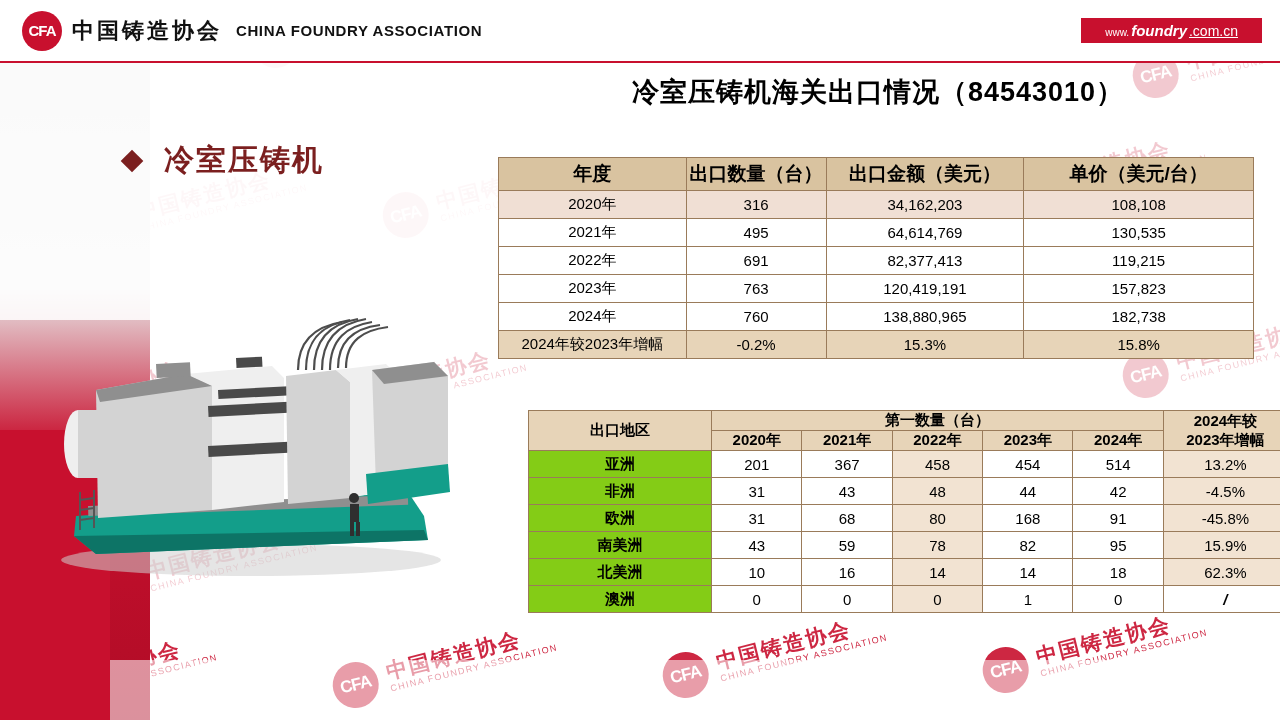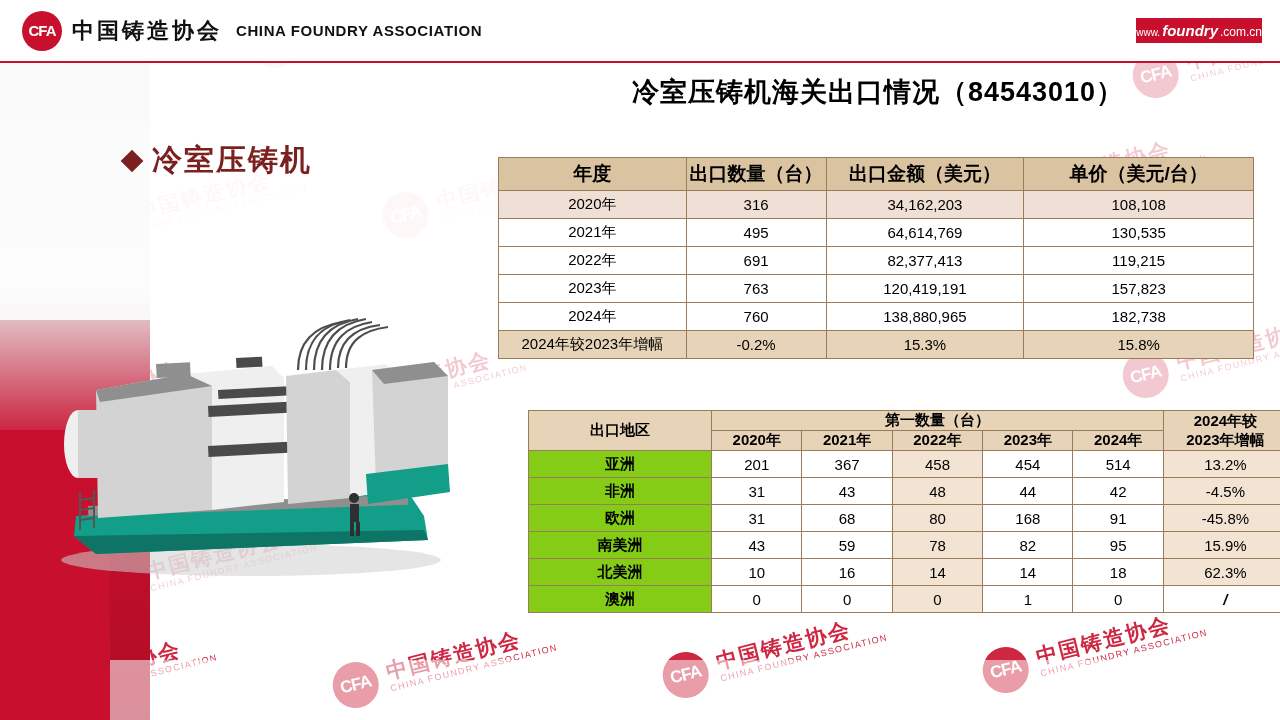--- a/index.html
+++ b/index.html
@@ -86,34 +86,34 @@
     margin-left: 10px;
     font-size: 22px; font-weight: bold; color: #111; letter-spacing: 3px;
   }
   .header-en {
     margin-left: 14px;
     font-size: 15px; font-weight: bold; color: #111; letter-spacing: .6px;
   }
   .header-site {
     margin-left: auto; margin-right: 18px;
     background: #c8102e; color: #fff;
-    padding: 4px 0;
+    padding: 4px 24px;
     font-size: 15px;
     font-style: italic;
     font-weight: bold;
     display: flex; align-items: baseline; gap: 2px;
   }
   .header-site .www { font-size: 10px; font-style: normal; font-weight: normal;}
-  .header-site .dom { font-size: 12px; font-style: normal; font-weight: normal;}
+  .header-site .dom { font-size: 14px; font-style: normal; font-weight: normal; text-decoration: underline;}
 
   
   .left-title {
     position: absolute; left: 124px; top: 140px;
     z-index: 6;
-    display: flex; align-items: center; gap: 12px;
+    display: flex; align-items: center; gap: 24px;
   }
   .left-title .diamond {
     width: 16px; height: 16px; background: #7b1f1f; transform: rotate(45deg);
   }
   .left-title .txt {
     font-size: 30px; font-weight: bold; color: #7b1f1f; letter-spacing: 2px;
   }
 
   .machine-photo {
     position: absolute; left: 36px; top: 278px; width: 420px; height: 320px;

